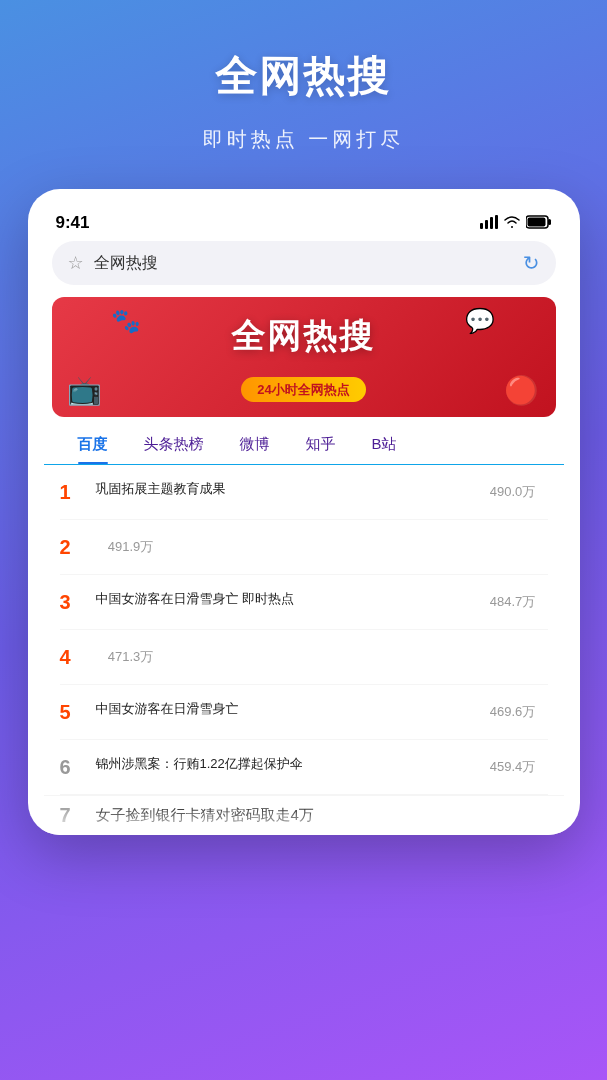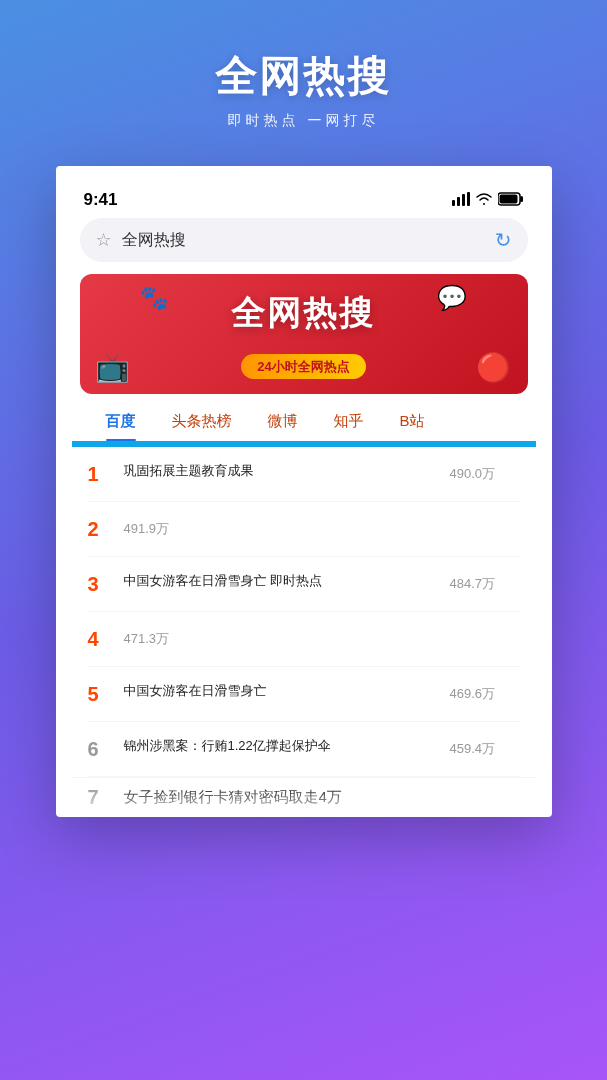--- a/index.html
+++ b/index.html
@@ -19,31 +19,31 @@
       text-align: center;
       color: white;
     }
     .header-title {
       font-size: 42px;
       font-weight: 800;
       letter-spacing: 2px;
       text-shadow: 0 2px 8px rgba(0,0,0,0.2);
     }
     .header-subtitle {
-      font-size: 14px;
-      margin-top: 8px;
+      font-size: 20px;
+      margin-top: 22px;
       opacity: 0.9;
       letter-spacing: 4px;
     }
 
     .phone-wrapper {
       margin-top: 36px;
-      width: 496px;
+      width: 552px;
       background: white;
-      border-radius: 4px;
+      border-radius: 32px;
       padding: 20px 16px 0 16px;
       box-shadow: 0 20px 60px rgba(0,0,0,0.25);
       position: relative;
       overflow: hidden;
     }
 
     .phone-status-bar {
       display: flex;
       justify-content: space-between;
       align-items: center;
@@ -126,26 +126,26 @@
     }
     .banner-icon-bl { left: 16px; bottom: 10px; }
     .banner-icon-tl { left: 60px; top: 10px; }
     .banner-icon-br { right: 16px; bottom: 10px; }
     .banner-icon-tr { right: 60px; top: 10px; }
 
     .tabs {
       display: flex;
       padding: 8px 16px 0 16px;
       gap: 0;
-      border-bottom: 6px solid #0ea5e9;
+      border-bottom: 1px solid #0ea5e9;
     }
     .tab {
       padding: 10px 18px;
       font-size: 15px;
-      color: #c2410c;
+      color: #4c1d95;
       cursor: pointer;
       position: relative;
     }
     .tab.active {
       color: #1a73e8;
       font-weight: 700;
     }
     .tab.active::after {
       content: '';
       position: absolute;
@@ -179,21 +179,21 @@
     .news-title {
       font-size: 13px;
       color: #222;
       line-height: 1.5;
       font-weight: 400;
     }
     .news-count {
       font-size: 13px;
       color: #999;
       min-width: 70px;
-      text-align: left;
+      text-align: center;
       align-self: center;
     }
 
     .partial-item {
       display: flex;
       align-items: flex-start;
       padding: 14px 16px;
       gap: 14px;
       overflow: hidden;
       max-height: 40px;

